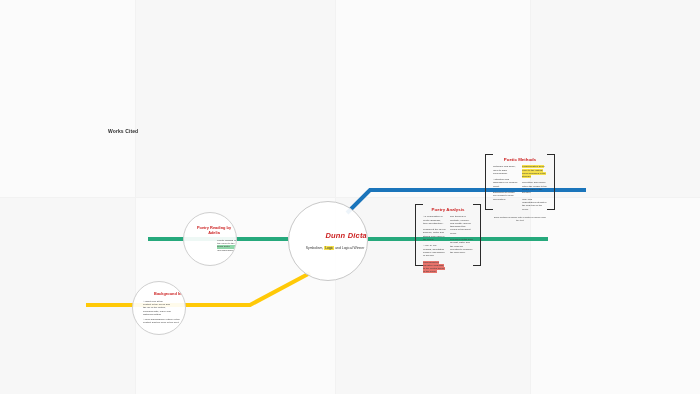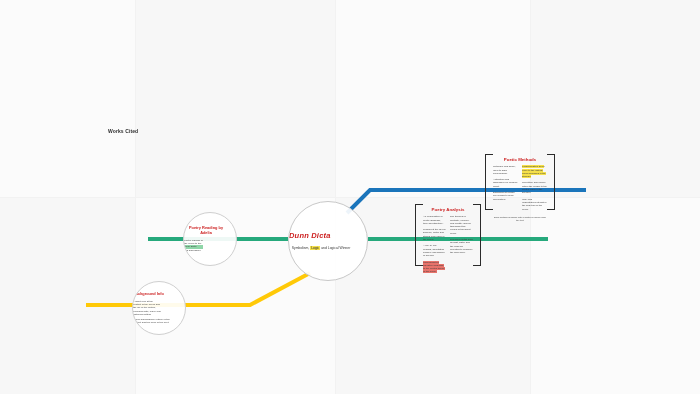--- a/index.html
+++ b/index.html
@@ -50,21 +50,21 @@
 
   
   .node-circle {
     position: absolute;
     border-radius: 50%;
     border: 1px solid #cfcfcf;
     background: rgba(255,255,255,0.92);
     box-sizing: border-box;
     display: flex;
     flex-direction: column;
-    align-items: flex-start;
+    align-items: flex-end;
     justify-content: center;
     text-align: center;
     overflow: hidden;
   }
   .node-circle.main {
     left: 288px;
     top: 201px;
     width: 80px;
     height: 80px;
     border-color: #c8c8c8;

